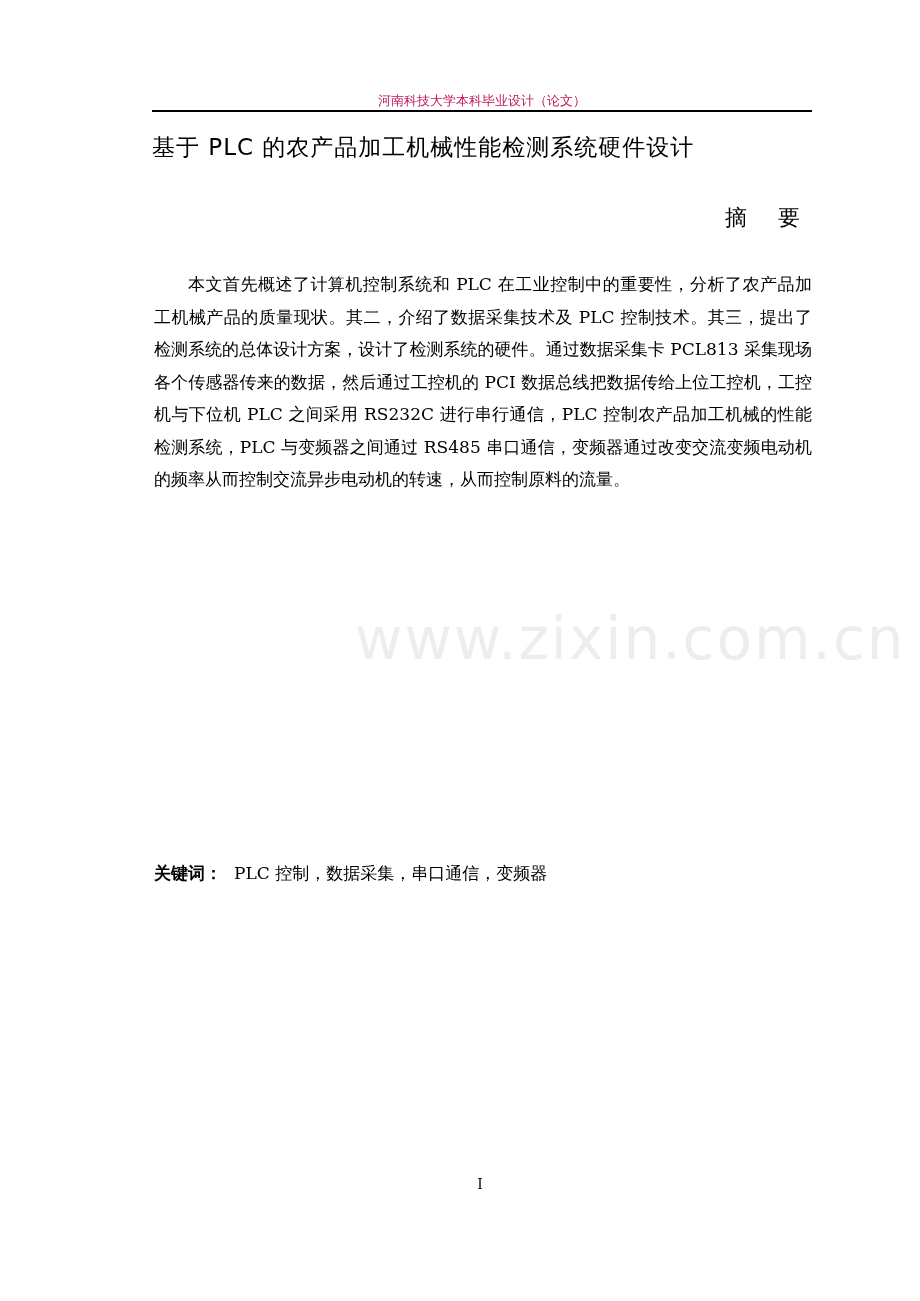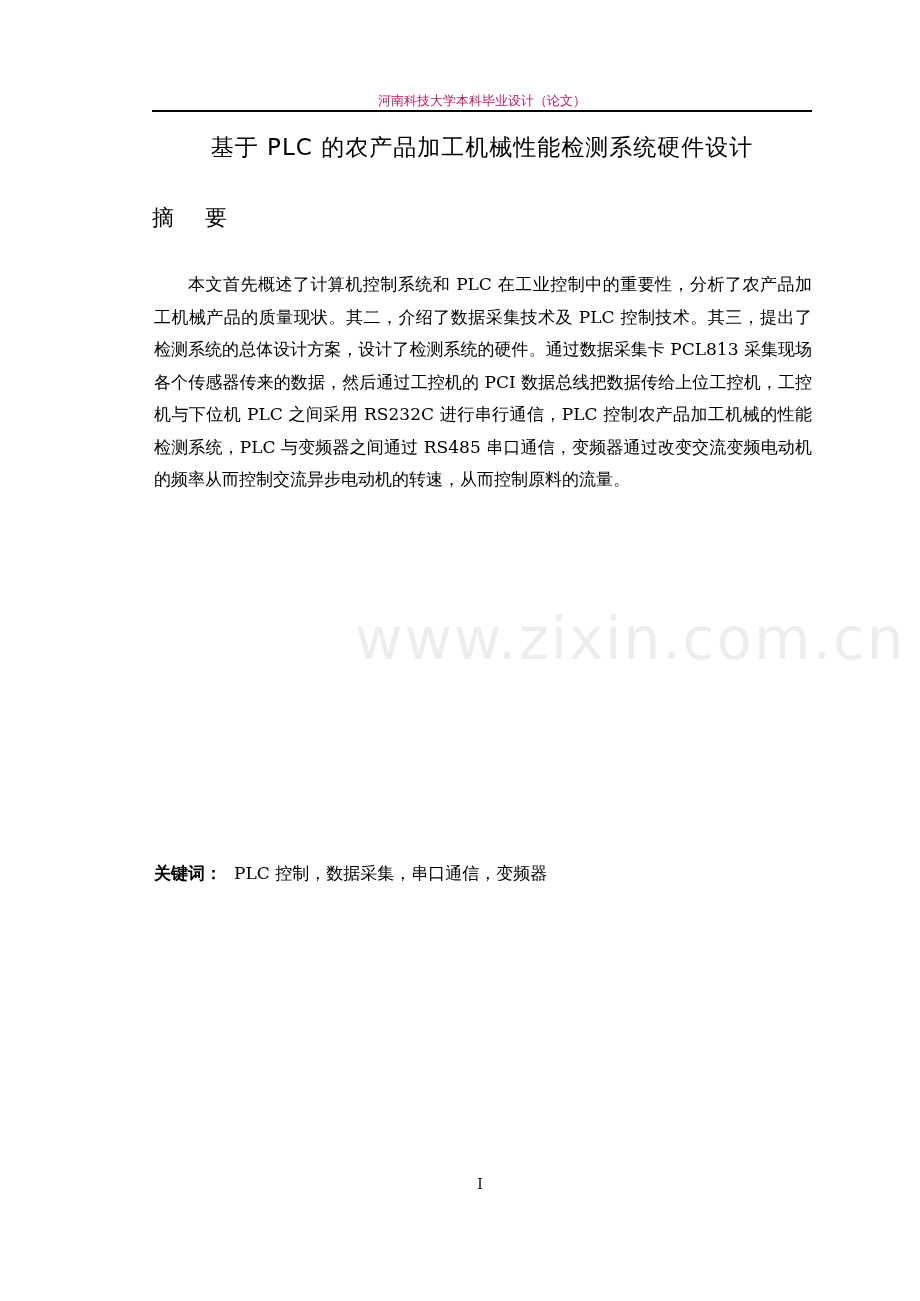--- a/index.html
+++ b/index.html
@@ -2,23 +2,23 @@
 <html><head>
   <meta charset="utf-8">
   <style>
     html, body { margin: 0; padding: 0; background: #ffffff; }
     body { width: 920px; height: 1301px; position: relative; overflow: hidden;
            font-family: "DejaVu Serif", "Liberation Serif", serif; color: #000; }
     .header { position: absolute; left: 152px; top: 92px; width: 660px; text-align: center;
               font-size: 13px; color: #be185d; }
     .header-rule { position: absolute; left: 152px; top: 110px; width: 660px; height: 0;
                    border-top: 2px solid #000; }
-    .title { position: absolute; left: 152px; top: 132px; width: 660px; text-align: center;
+    .title { position: absolute; left: 152px; top: 132px; width: 660px; text-align: left;
              font-family: "DejaVu Sans", "Liberation Sans", sans-serif; font-size: 23px; letter-spacing: 1px; }
-    .abstract-heading { position: absolute; left: 152px; top: 203px; width: 660px; text-align: left;
+    .abstract-heading { position: absolute; left: 152px; top: 203px; width: 660px; text-align: right;
                         font-family: "DejaVu Sans", "Liberation Sans", sans-serif; font-size: 22px; letter-spacing: 12px; }
     .body-text { position: absolute; left: 154px; top: 268px; width: 658px; font-size: 17px;
                  line-height: 32.5px; text-align: justify; text-justify: inter-character; }
     .body-text p { margin: 0; text-indent: 2em; }
     .keywords { position: absolute; left: 154px; top: 862px; width: 658px; font-size: 17px; }
     .keywords .kw-label { font-family: "DejaVu Sans", "Liberation Sans", sans-serif; font-weight: bold; margin-right: 12px; }
     .page-number { position: absolute; left: 440px; top: 1176px; width: 80px; text-align: center; font-size: 14px; }
     .watermark { position: absolute; left: 355px; top: 605px; font-family: "DejaVu Sans", "Liberation Sans", sans-serif;
                  font-size: 58px; color: rgba(0,0,0,0.07); letter-spacing: 2px; pointer-events: none; }
   </style>

